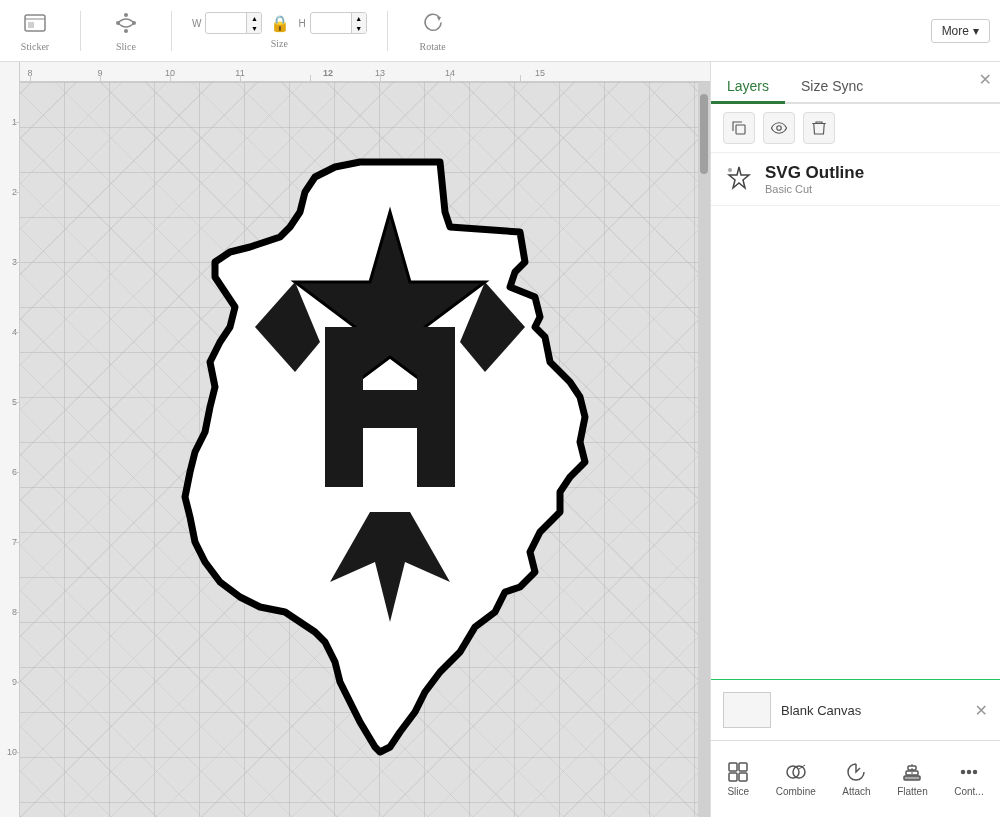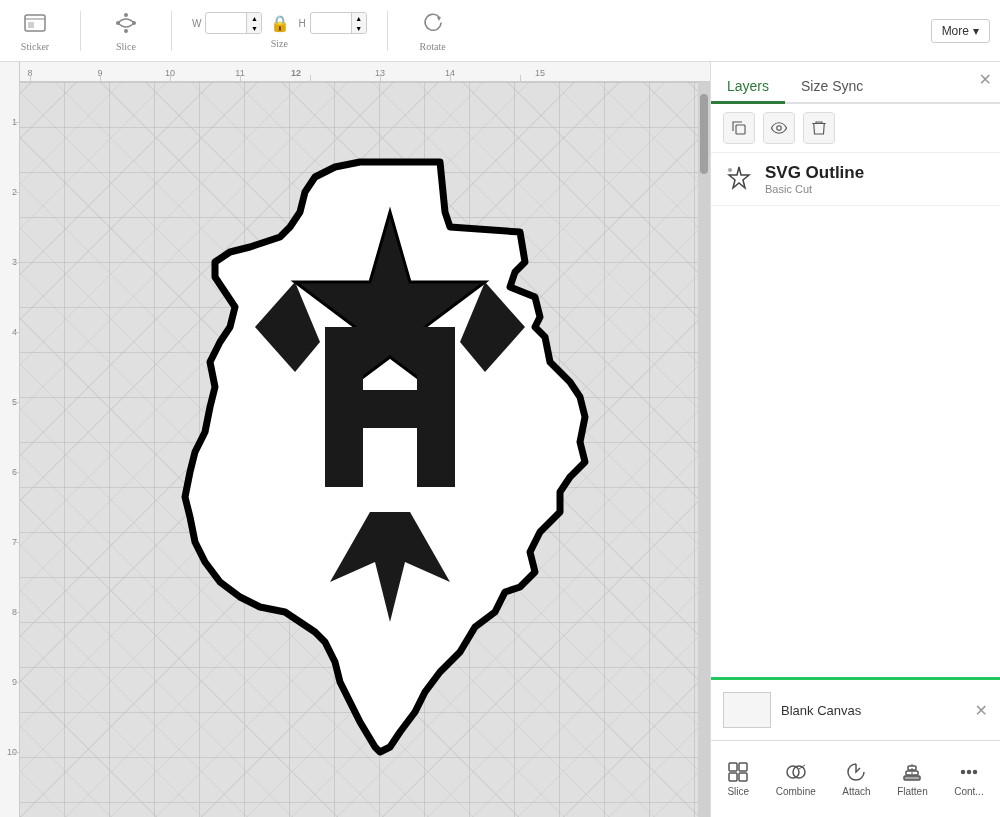--- a/index.html
+++ b/index.html
@@ -311,21 +311,21 @@
     }
     .layer-type {
       font-size: 11px;
       color: #888;
     }
 
     
     .blank-canvas-area {
       margin-top: auto;
       padding: 12px;
-      border-top: 3px solid #22c55e;
+      border-top: 1px solid #22c55e;
     }
     .blank-canvas-item {
       display: flex;
       align-items: center;
       gap: 10px;
       cursor: pointer;
     }
     .blank-canvas-thumb {
       width: 48px;
       height: 36px;
@@ -441,21 +441,21 @@
     <div class="ruler-top">
       <div style="position:relative;width:100%;height:100%;">
         <span class="ruler-num-h" style="left:10px;">8</span>
         <div class="ruler-tick-h" style="left:10px;height:6px;"></div>
         <span class="ruler-num-h" style="left:80px;">9</span>
         <div class="ruler-tick-h" style="left:80px;height:6px;"></div>
         <span class="ruler-num-h" style="left:150px;">10</span>
         <div class="ruler-tick-h" style="left:150px;height:6px;"></div>
         <span class="ruler-num-h" style="left:220px;">11</span>
         <div class="ruler-tick-h" style="left:220px;height:6px;"></div>
-        <span class="ruler-num-h" style="left:276px;font-weight:bold;">12</span>
+        <span class="ruler-num-h" style="left:308px;font-weight:bold;">12</span>
         <div class="ruler-tick-h" style="left:290px;height:6px;"></div>
         <span class="ruler-num-h" style="left:360px;">13</span>
         <div class="ruler-tick-h" style="left:360px;height:6px;"></div>
         <span class="ruler-num-h" style="left:430px;">14</span>
         <div class="ruler-tick-h" style="left:430px;height:6px;"></div>
         <span class="ruler-num-h" style="left:520px;">15</span>
         <div class="ruler-tick-h" style="left:500px;height:6px;"></div>
       </div>
     </div>
 

